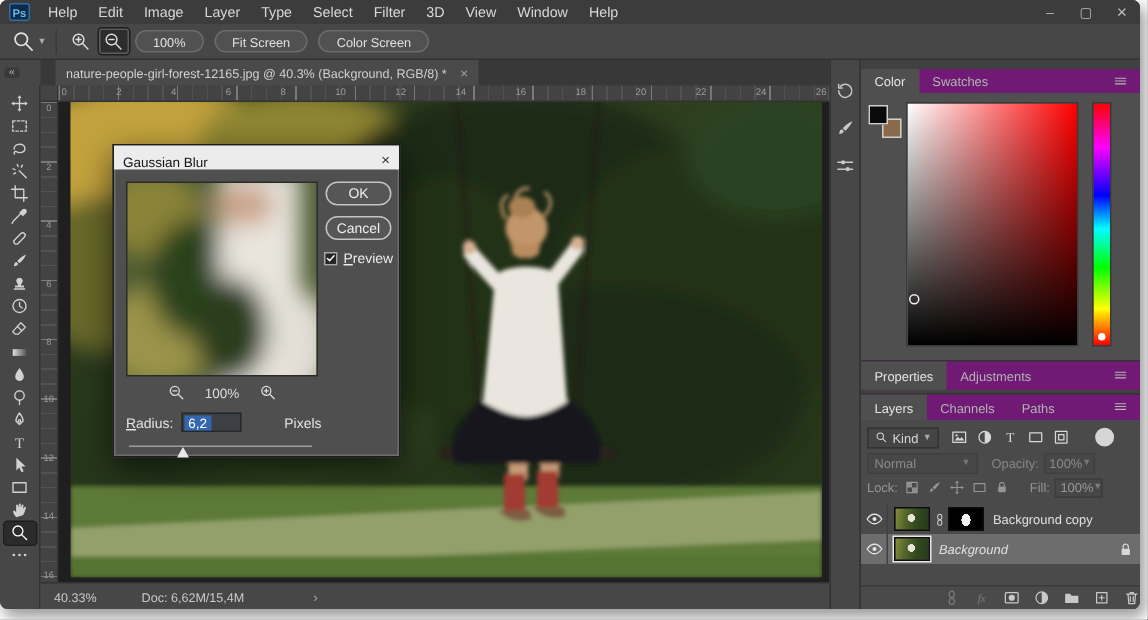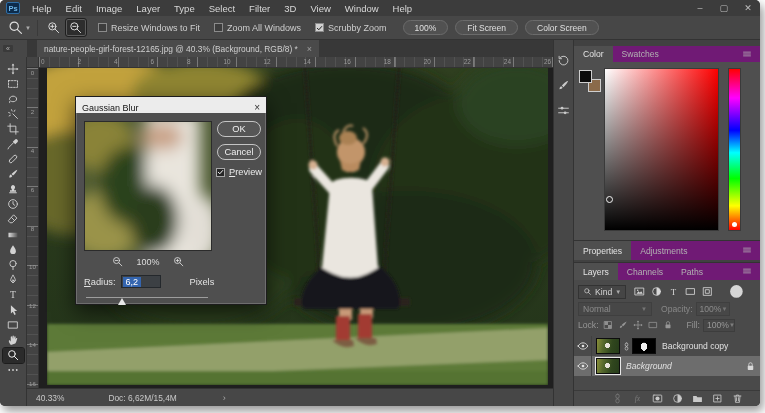--- a/index.html
+++ b/index.html
@@ -63,21 +63,21 @@
           display:flex;flex-direction:column;justify-content:space-between;align-items:center;font-size:6.2px;color:#9c9c9c;padding:1px 0;
           background-image:repeating-linear-gradient(to bottom,rgba(170,170,170,.45) 0 1px,transparent 1px 39.5px),
                            repeating-linear-gradient(to bottom,rgba(150,150,150,.18) 0 1px,transparent 1px 9.87px);}
   .canvas{position:absolute;left:39px;top:68px;width:514px;height:320px;background:#1f1f1f;overflow:hidden;}
   .photo{position:absolute;left:8px;top:0;width:501px;height:317px;display:block;}
 
   
   .statusbar{position:absolute;left:27px;top:388px;width:526px;height:18px;background:#474747;border-top:1px solid #333;
              display:flex;align-items:center;font-size:8.4px;color:#c9c9c9;z-index:4;}
   .sb-zoom{margin-left:9px;}
-  .sb-doc{margin-left:44px;}
+  .sb-doc{margin-left:30px;}
   .sb-caret{margin-left:46px;color:#aaa;font-size:9px;}
 
   
   .minidock{position:absolute;left:553px;top:40px;width:20px;bottom:0;background:#474747;border-left:1px solid #333;
             display:flex;flex-direction:column;align-items:center;padding-top:14px;gap:12px;z-index:4;}
   .mini-icon{width:13px;height:13px;color:#c9c9c9;}
 
   
   .rightdock{position:absolute;left:573px;top:40px;width:187px;bottom:0;background:#414141;border-left:1px solid #333;z-index:4;}
   .tabstrip{display:flex;align-items:flex-end;background:#701a75;}
@@ -133,21 +133,21 @@
   .layer-row.selected .layer-thumb{outline:1px solid #e8e8e8;}
   .chain-cell{width:12px;display:flex;justify-content:center;color:#cfcfcf;}
   .chain-cell .ico{width:9px;height:9px;}
   .mask-thumb{width:24px;height:16px;border:1px solid #0d0d0d;background:
       radial-gradient(ellipse 5px 7px at 50% 55%, #f0f0f0 0 60%, transparent 61%),#000;}
   .layer-name{margin-left:6px;color:#e0e0e0;}
   .layer-row.locked .layer-name{font-style:italic;}
   .layer-lock{margin-left:auto;width:11px;height:11px;color:#d8d8d8;}
 
   .layer-bottombar{position:absolute;left:0;bottom:0;right:0;height:16px;border-top:1px solid #3a3a3a;
-      display:flex;align-items:center;justify-content:flex-end;gap:9px;padding-right:17px;color:#c9c9c9;}
+      display:flex;align-items:center;justify-content:flex-end;gap:9px;padding-right:0;color:#c9c9c9;}
   .layer-bottombar .ico{width:11px;height:11px;}
   .dim{opacity:.38;}
 
   
   .dialog{position:absolute;left:75px;top:96px;width:192px;height:209px;background:#4f4f4f;border:1px solid #1c1c1c;
           box-shadow:0 7px 20px rgba(0,0,0,.6), inset 0 0 0 1px #6e6e6e;z-index:20;}
   .dlg-title{height:16px;background:#ececec;color:#141414;font-size:9px;display:flex;align-items:flex-end;padding:0 6px;}
   .dlg-close{margin-left:auto;color:#333;font-size:10px;}
   .dlg-preview{position:absolute;left:8px;top:24px;width:128px;height:130px;border:1px solid #2b2b2b;overflow:hidden;background:#546038;}
   .dlg-preview svg{display:block;width:100%;height:100%;}
@@ -223,41 +223,20 @@
           </span>
     </div>
     <div class="zoom-btn selected">
       <span class="ico">
             <svg viewBox="0 0 16 16" fill="none" stroke="currentColor" stroke-width="1.2" stroke-linecap="round" stroke-linejoin="round">
               <circle cx="6.6" cy="6.6" r="4.4"></circle>
               <path d="M9.9 9.9l4.4 4.4M4.6 6.6h4"></path>
             </svg>
           </span>
     </div>
-    <div class="opt-checkboxes">
-
-    <span class="opt-check">
-          <span class="cb-box"></span>
-          <span>Resize Windows to Fit</span>
-        </span>
-          <span class="opt-check">
-          <span class="cb-box"></span>
-          <span>Zoom All Windows</span>
-        </span>
-          <span class="opt-check checked">
-          <span class="cb-box">
-              <span class="ico">
-                <svg viewBox="0 0 16 16" fill="none" stroke="currentColor" stroke-width="1.2" stroke-linecap="round" stroke-linejoin="round">
-                  <path d="M3 8.6 6.4 12 13 4.6" stroke-width="2.2"></path>
-                </svg>
-              </span>
-            </span>
-          <span>Scrubby Zoom</span>
-        </span>
-        </div>
     <div class="opt-buttons">
 
     <span class="opt-button">100%</span>
           <span class="opt-button">Fit Screen</span>
           <span class="opt-button">Color Screen</span>
         </div>
   </div>
 
   <div class="toolbar-head">
     <span class="collapse-glyph">«</span>

